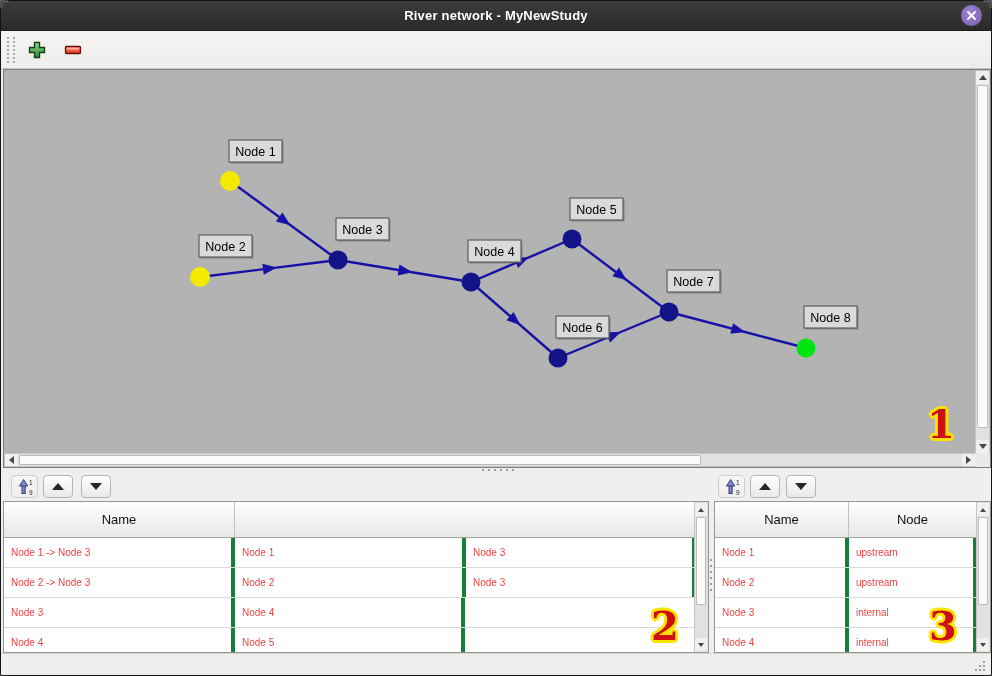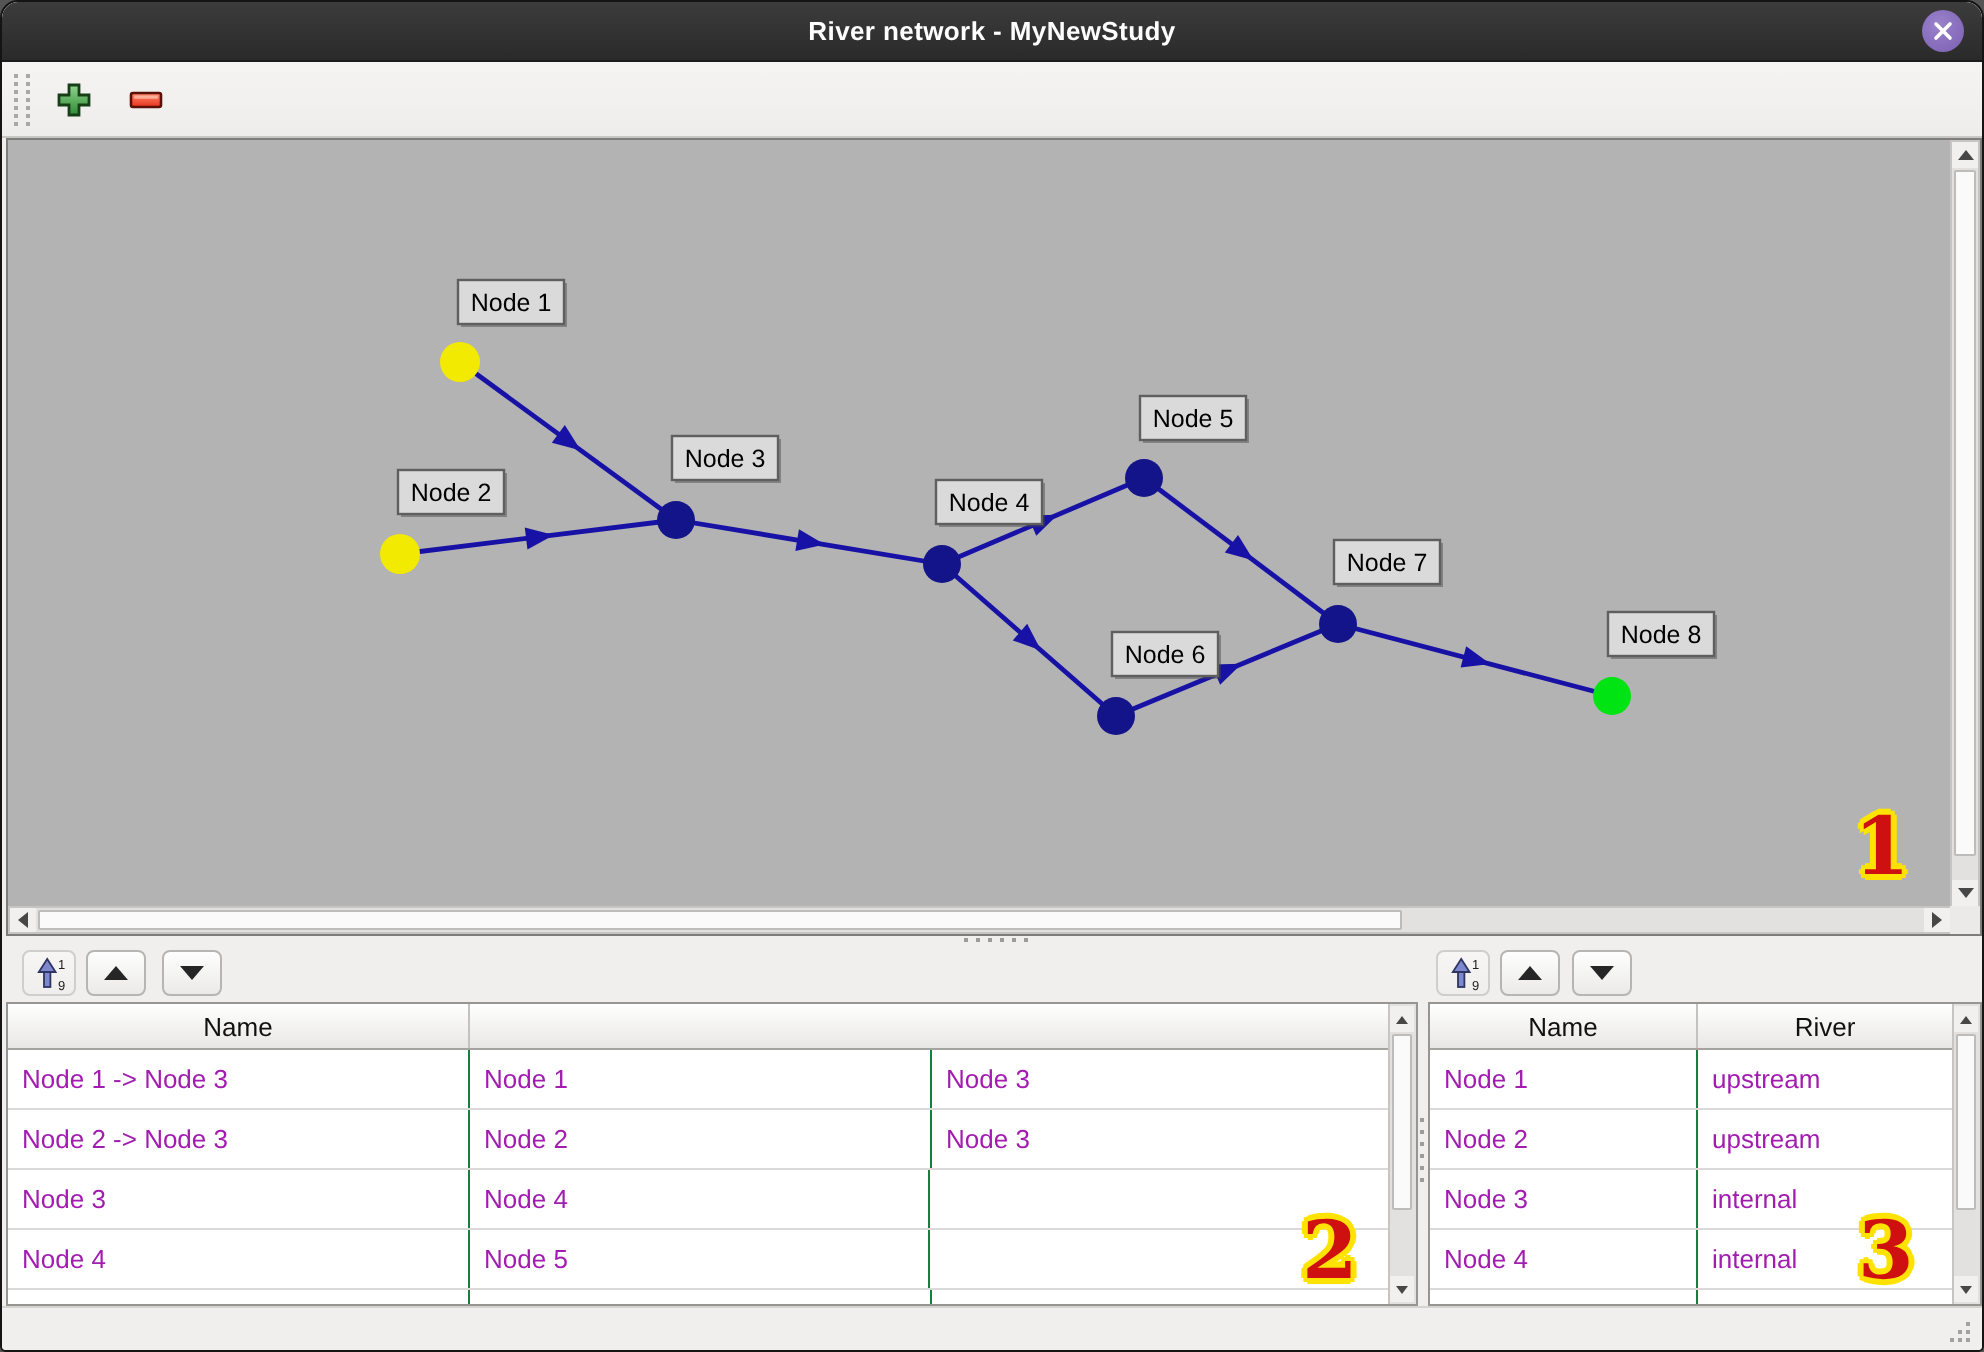--- a/index.html
+++ b/index.html
@@ -66,26 +66,26 @@
     background:linear-gradient(#fefefe,#ebeae8); display:flex; align-items:center; justify-content:center; cursor:pointer; }
   .pt-sort { width:27px; border-color:#cfcecb; background:linear-gradient(#f7f6f4,#efeeec); }
   .pt-up, .pt-dn { width:30px; }
   .tri-big-u { border-left:6px solid transparent; border-right:6px solid transparent; border-bottom:7px solid #262626; }
   .tri-big-d { border-left:6px solid transparent; border-right:6px solid transparent; border-top:7px solid #262626; }
   
   .table { position:absolute; left:0; top:28px; height:152px; background:#ffffff; border:1px solid #979591; overflow:hidden; }
   .table-left { width:706px; }
   .table-right { width:277px; }
   .tgrid { position:absolute; left:0; top:0; bottom:0; }
-  .thead { display:flex; height:23px; background:linear-gradient(#ffffff,#e8e7e5); border-bottom:1px solid #a5a3a0; }
+  .thead { display:flex; height:36px; background:linear-gradient(#ffffff,#e8e7e5); border-bottom:1px solid #a5a3a0; }
   .thcell { display:flex; align-items:center; justify-content:center; font-size:13px; color:#111;
     border-right:1px solid #c4c2bf; height:100%; }
   .trow { display:flex; height:30px; border-bottom:1px solid #dbdad8; background:#fff; }
-  .tcell { display:flex; align-items:center; font-size:13px; color:#a21caf; padding-left:7px;
-    border-right:1px solid #15803d; height:100%; white-space:nowrap; overflow:hidden; }
+  .tcell { display:flex; align-items:center; font-size:10px; color:#ef4444; padding-left:7px;
+    border-right:4px solid #15803d; height:100%; white-space:nowrap; overflow:hidden; }
   .tsb { position:absolute; top:0; right:0; width:14px; bottom:0; background:#e2e1e0; border-left:1px solid #c6c5c3; }
   
   .statusbar { position:absolute; left:0; top:652px; width:100%; height:23px; background:#f0efed; border-top:1px solid #d6d4d1; }
   .grip-dots { position:absolute; right:6px; bottom:5px; width:2px; height:2px; background:#a3a19e;
     box-shadow:-8px 0 #a3a19e, -4px 0 #a3a19e, 0 0 #a3a19e, -4px -4px #a3a19e, 0 -4px #a3a19e, 0 -8px #a3a19e; }
   
   .som { position:absolute; font-family:"DejaVu Serif", serif; font-weight:bold; font-size:40px; line-height:1;
     color:#cf1010; z-index:50; pointer-events:none;
     text-shadow:-2px -2px 0 #ffe300, 2px -2px 0 #ffe300, -2px 2px 0 #ffe300, 2px 2px 0 #ffe300,
                 -3px 0 0 #ffe300, 3px 0 0 #ffe300, 0 -3px 0 #ffe300, 0 3px 0 #ffe300; }
@@ -302,21 +302,21 @@
           <div class="tri tri-big-u"></div>
         </div>
       <div class="pt-btn pt-dn" style="left:72px;">
           <div class="tri tri-big-d"></div>
         </div>
     </div>
     <div class="table table-right">
       <div class="tgrid" style="width:262px;">
           <div class="thead">
             <div class="thcell" style="width: 134px; flex: 0 0 auto;">Name</div>
-            <div class="thcell" style="width: 128px; flex: 0 0 auto;">River</div>
+            <div class="thcell" style="width: 128px; flex: 0 0 auto;">Node</div>
           </div>
           <div class="trow">
             <div class="tcell" style="width: 134px; flex: 0 0 auto;">Node 1</div>
             <div class="tcell" style="width: 128px; flex: 0 0 auto;">upstream</div>
           </div>
           <div class="trow">
             <div class="tcell" style="width: 134px; flex: 0 0 auto;">Node 2</div>
             <div class="tcell" style="width: 128px; flex: 0 0 auto;">upstream</div>
           </div>
           <div class="trow">

